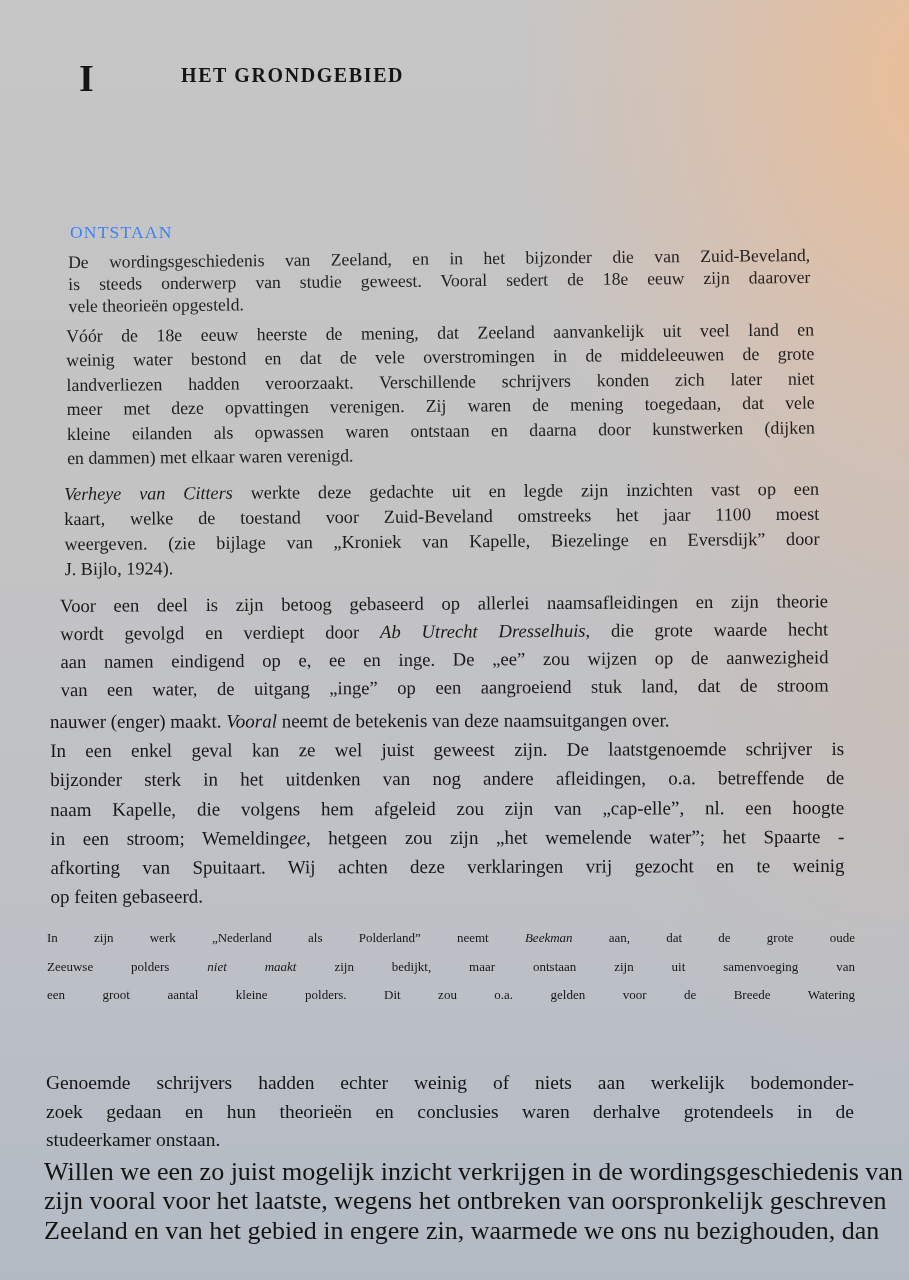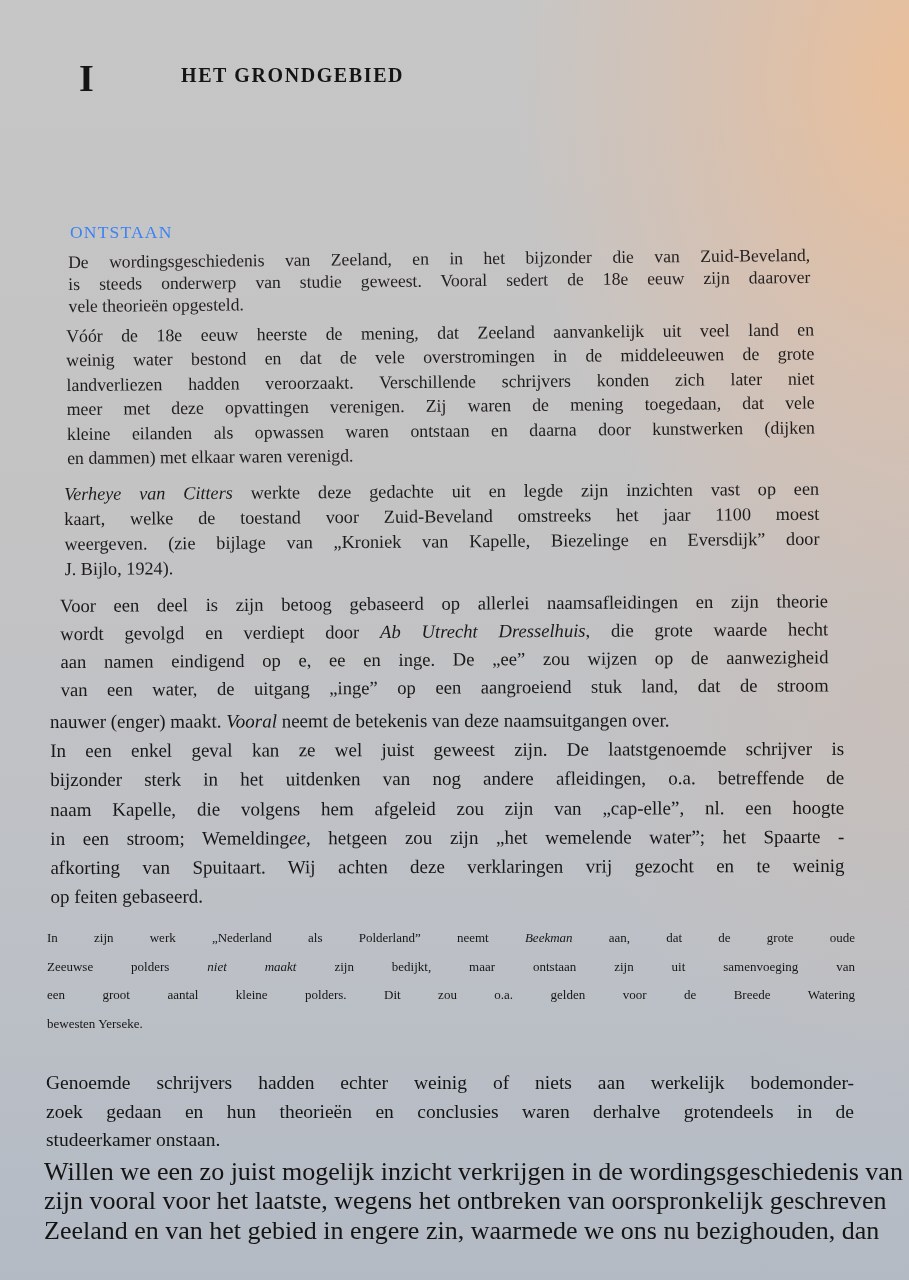--- a/index.html
+++ b/index.html
@@ -122,21 +122,20 @@
     <span class="line">naam Kapelle, die volgens hem afgeleid zou zijn van „cap-elle”, nl. een hoogte</span>
     <span class="line"><span>in een stroom; Wemelding</span><span class="it">ee</span><span>, hetgeen zou zijn „het wemelende water”; het Spaarte -</span></span>
     <span class="line">afkorting van Spuitaart. Wij achten deze verklaringen vrij gezocht en te weinig</span>
     <span class="line last">op feiten gebaseerd.</span>
   </div>
 
   <div class="block b6">
     <span class="line"><span>In zijn werk „Nederland als Polderland” neemt </span><span class="it">Beekman</span><span> aan, dat de grote oude</span></span>
     <span class="line"><span>Zeeuwse polders </span><span class="it">niet maakt</span><span> zijn bedijkt, maar ontstaan zijn uit samenvoeging van</span></span>
     <span class="line">een groot aantal kleine polders. Dit zou o.a. gelden voor de Breede Watering</span>
-    <span class="line last">bewesten Yerseke.</span>
   </div>
 
   <div class="block b7">
     <span class="line">Genoemde schrijvers hadden echter weinig of niets aan werkelijk bodemonder-</span>
     <span class="line">zoek gedaan en hun theorieën en conclusies waren derhalve grotendeels in de</span>
     <span class="line last">studeerkamer onstaan.</span>
   </div>
 
   <div class="block b8">
     <span class="line">Willen we een zo juist mogelijk inzicht verkrijgen in de wordingsgeschiedenis van</span>

